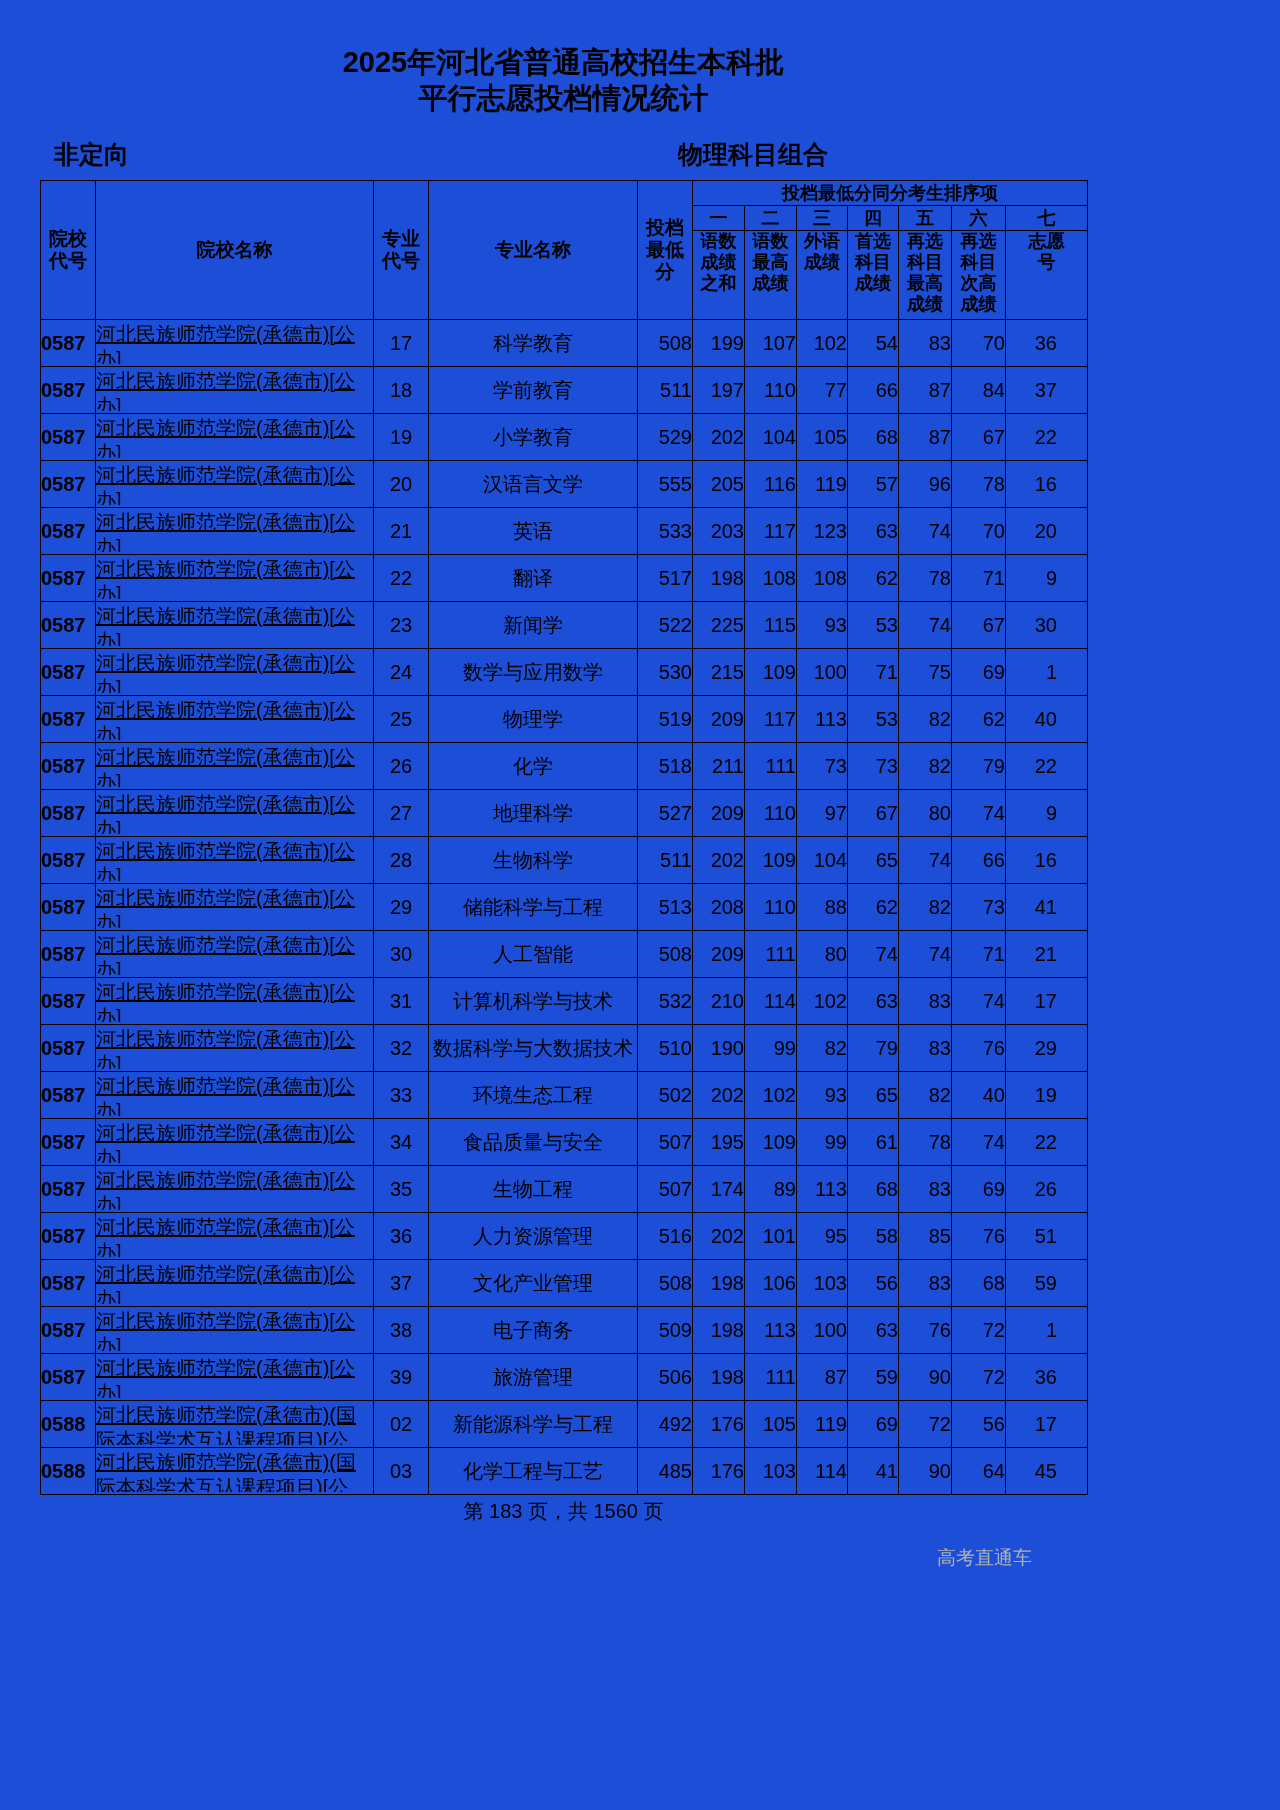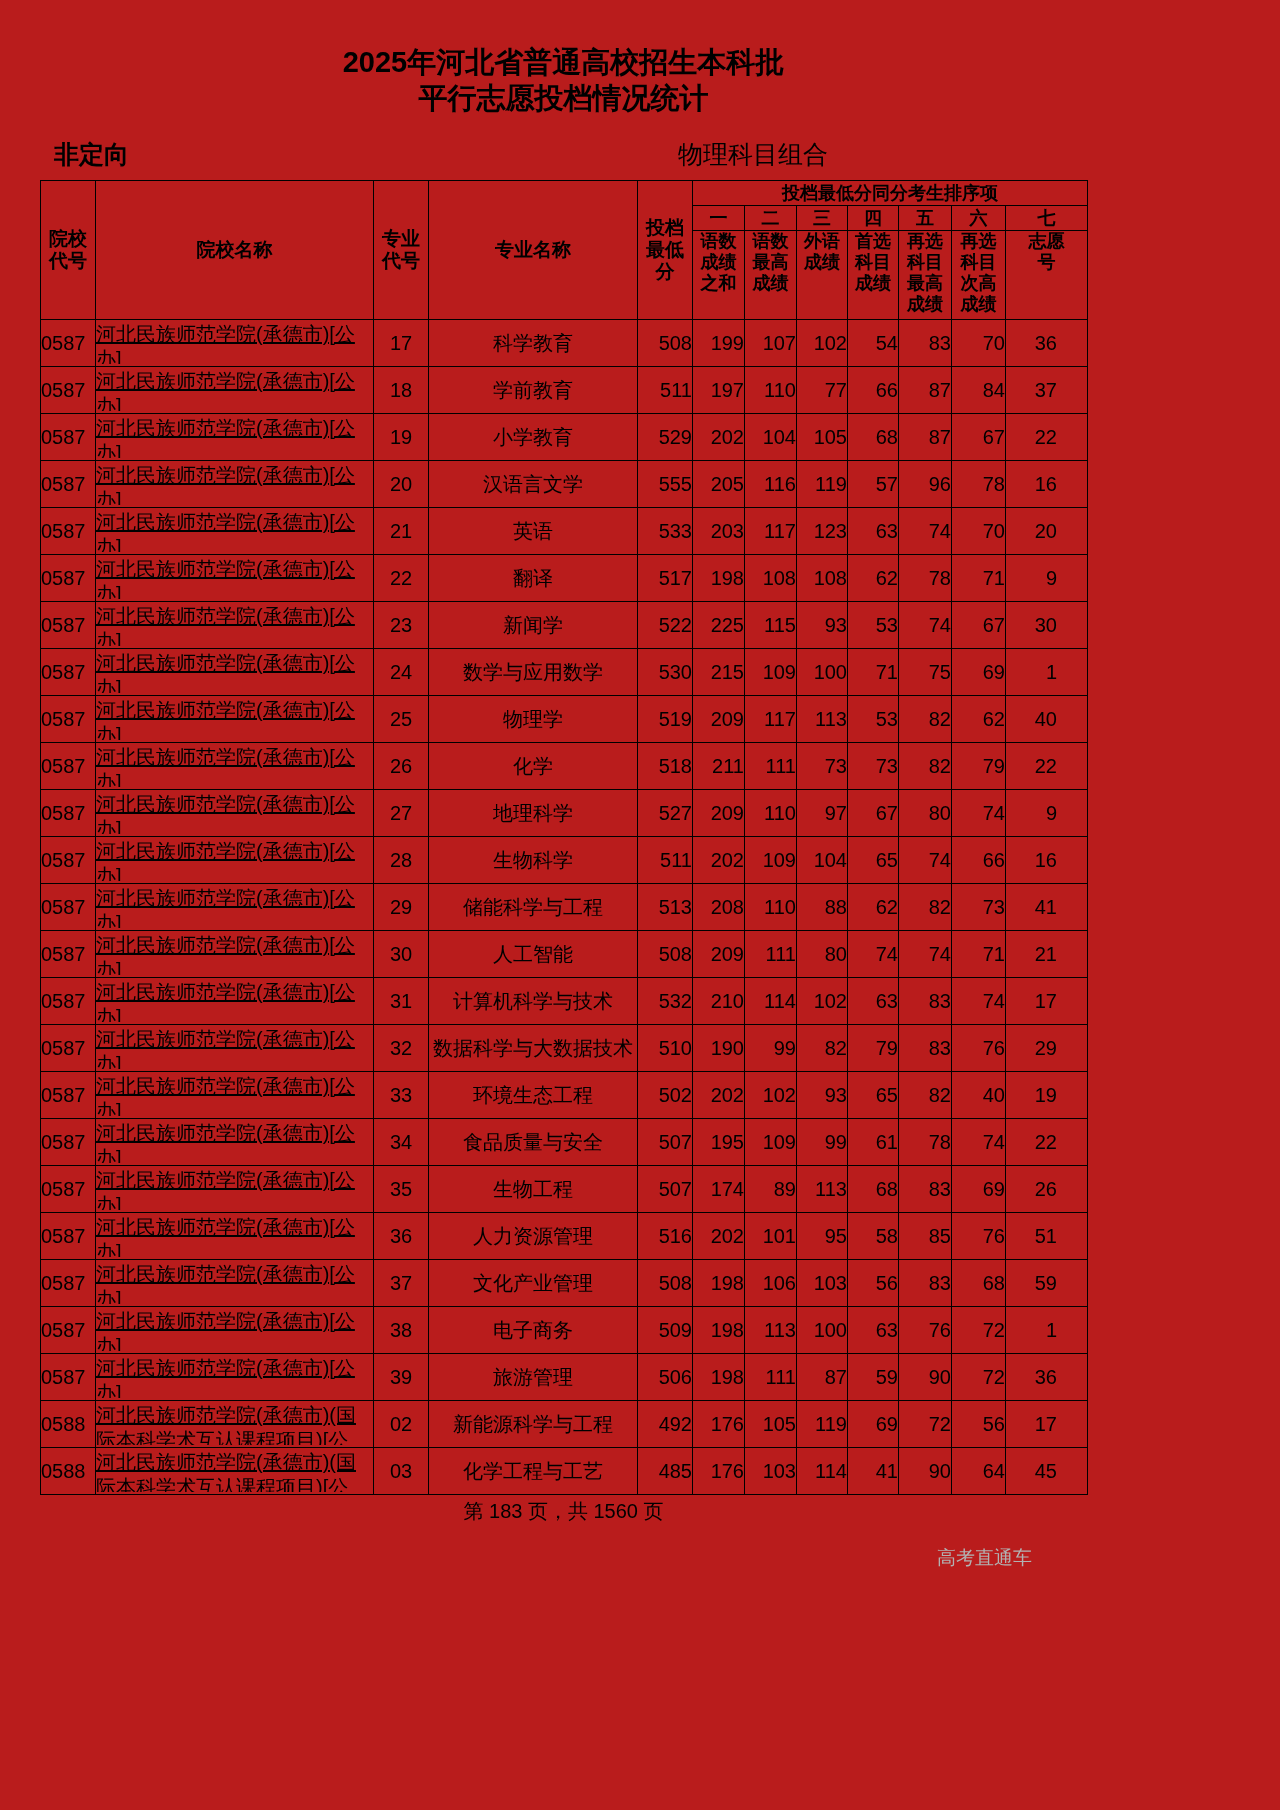--- a/index.html
+++ b/index.html
@@ -6,21 +6,21 @@
   html, body { margin: 0; padding: 0; }
   body {
     background: #ffffff;
     color: #000;
     font-family: "Liberation Sans", "DejaVu Sans", sans-serif;
   }
   .page {
     position: relative;
     width: 1280px;
     height: 1810px;
-    background: #b91c1c;
+    background: #1d4ed8;
     overflow: hidden;
   }
   .header-block {
     width: 1047px;
     margin-left: 40px;
     padding-top: 44px;
     text-align: center;
   }
   .title-line {
     font-size: 29px;
@@ -39,21 +39,21 @@
     left: 14px;
     top: 0;
     font-size: 25px;
     font-weight: bold;
   }
   .right-label {
     position: absolute;
     left: 638px;
     top: 0;
     font-size: 25px;
-    font-weight: normal;
+    font-weight: bold;
   }
   table.main {
     border-collapse: collapse;
     table-layout: fixed;
     margin-left: 40px;
     width: 1047px;
   }
   table.main th, table.main td {
     border: 1px solid #000;
     padding: 0;
@@ -82,21 +82,21 @@
   .rank-label {
     height: 89px;
     font-size: 18px;
     line-height: 21px;
     vertical-align: top;
     padding-top: 3px;
     white-space: pre-line;
   }
   tbody tr { height: 47px; }
   tbody td { font-size: 20px; vertical-align: middle; }
-  .cell-code  { text-align: left;  padding-left: 4px; }
+  .cell-code  { text-align: left;  padding-left: 4px; font-weight: bold; }
   .cell-name  { text-align: left;  padding: 0 2px 0 3px; }
   .name-inner { line-height: 25px; max-height: 42px; overflow: hidden; word-break: break-all; text-decoration: underline; }
   .cell-mcode { text-align: center; }
   .cell-mname { text-align: center; padding-left: 5px; padding-right: 8px; line-height: 21px; word-break: break-all; }
   .cell-num   { text-align: right; padding-right: 9px; }
   tbody td:nth-child(12) { padding-right: 30px; }
   .footer {
     width: 1047px;
     margin-left: 40px;
     margin-top: 3px;

